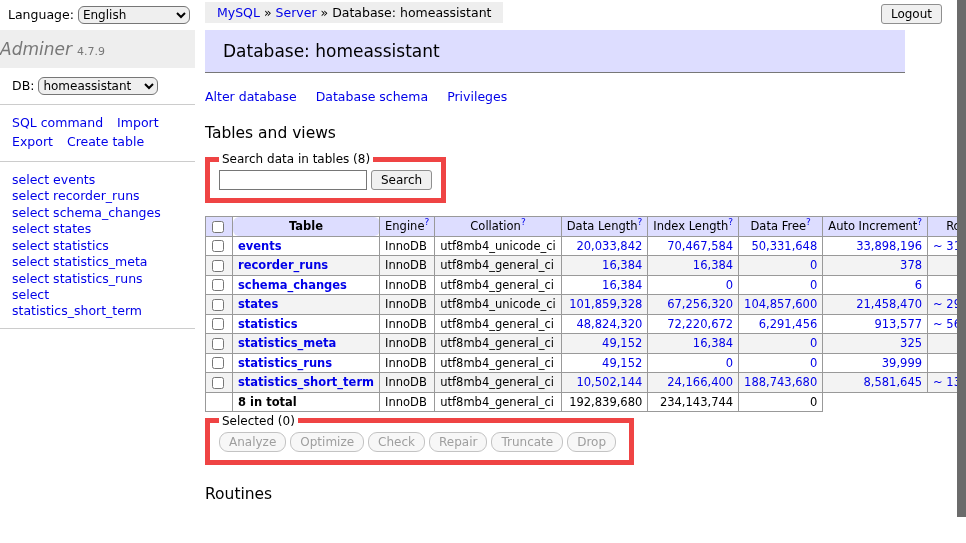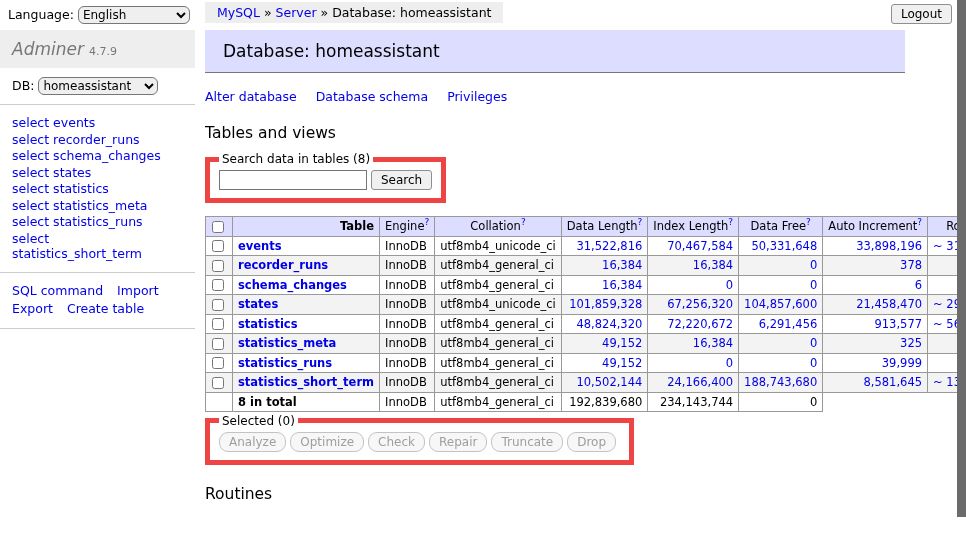--- a/index.html
+++ b/index.html
@@ -12,25 +12,25 @@
   .btn{font-size:12px;padding:2px 9px;background:#f0f0f0;border:1px solid #8f8f8f;border-radius:3px;color:#000;font-family:inherit;}
   .btn[disabled]{color:#9e9e9e;border-color:#c3c3c3;background:#f7f7f7;}
   select{font-family:inherit;font-size:12px;border-radius:6px;}
   input[type=checkbox]{width:12px;height:12px;margin:1px 3px 1px 1px;vertical-align:middle;}
 
   
   #lang{position:absolute;top:6px;left:8px;font-size:12.5px;white-space:nowrap;}
   #lang select{width:112px;margin-left:4px;}
   #breadcrumb{position:absolute;top:2px;left:205px;background:var(--breadcrumb-bg);padding:3px 12px;font-size:12.5px;white-space:nowrap;}
   #breadcrumb .sep{color:#000;}
-  #logout{position:absolute;top:4px;right:14px;}
+  #logout{position:absolute;top:4px;right:24px;}
 
   
   #menu{position:absolute;top:30px;left:0;width:195px;}
-  #menu h1{margin:0;padding:9px 12px;background:var(--sidebar-header-bg);font-size:17px;font-weight:normal;color:#777;}
+  #menu h1{margin:0;padding:9px 0;background:var(--sidebar-header-bg);font-size:17px;font-weight:normal;color:#777;}
   #menu h1 .appname{font-style:italic;}
   #menu h1 .ver{font-size:11px;margin-left:5px;color:#777;}
   .menu-sect{padding:9px 12px;border-bottom:1px solid #ccc;font-size:12.5px;}
   .menu-sect a.lnk{margin-right:14px;line-height:1.5;display:inline-block;}
   #db-row select{width:120px;margin-left:4px;}
   #table-links a.blk{display:block;line-height:1.24;margin:1px 0;}
 
   
   #content{margin:30px 56px 0 205px;width:700px;padding-bottom:12px;}
   h2{margin:0 0 16px;padding:11px 18px;background:var(--accent-bg);font-size:17px;font-weight:normal;border-bottom:1px solid #777;}
@@ -38,21 +38,21 @@
   .plinks a{margin-right:19px;}
   h3{margin:20px 0 8px;font-size:15.5px;font-weight:normal;}
 
   fieldset{display:inline-block;border:5px solid #ef4444;padding:4px 9px 8px;margin:2px 0 0;font-size:12.5px;}
   legend{font-size:12px;padding:0 3px;}
   #search-input{width:148px;border:1px solid #767676;font-size:12px;padding:2px 3px;font-family:inherit;}
 
   table{border-collapse:collapse;margin-top:13px;font-size:11.5px;}
   th,td{border:1px solid var(--table-border);padding:2px 5px;white-space:nowrap;}
   thead th,thead td{background:var(--accent-bg);font-weight:normal;text-align:center;}
-  thead th.col-table{font-weight:bold;text-align:right;min-width:112px;}
+  thead th.col-table{font-weight:bold;text-align:center;min-width:112px;border-radius:6px;}
   td.check{text-align:center;width:20px;}
   td.num{text-align:right;min-width:58px;}
   tbody tr:nth-child(even){background:var(--row-alt-bg);}
   tbody tr.total{background:#fff;}
   td.name a{font-weight:bold;}
   tr.total td.name{font-weight:bold;}
   tr.total td.num{color:#000;}
   td.blank{border:none;background:#fff;}
   sup{font-size:9px;line-height:0;}
 
@@ -73,31 +73,31 @@
 
 <div id="breadcrumb"><a>MySQL</a><span class="sep"> » </span><a>Server</a><span class="sep"> » </span><span>Database: homeassistant</span></div>
 
 <button id="logout" class="btn">Logout</button>
 
 <div id="menu">
   <h1><span class="appname">Adminer</span><span class="ver">4.7.9</span></h1>
   <div class="menu-sect" id="db-row">
     <span>DB:</span><select><option>homeassistant</option></select>
   </div>
+  <div class="menu-sect" id="menu-links"><a class="lnk">SQL command</a><a class="lnk">Import</a><a class="lnk">Export</a><a class="lnk">Create table</a></div>
   <div class="menu-sect" id="table-links">
       <a class="blk">select events</a>
       <a class="blk">select recorder_runs</a>
       <a class="blk">select schema_changes</a>
       <a class="blk">select states</a>
       <a class="blk">select statistics</a>
       <a class="blk">select statistics_meta</a>
       <a class="blk">select statistics_runs</a>
       <a class="blk">select statistics_short_term</a>
     </div>
-  <div class="menu-sect" id="menu-links"><a class="lnk">SQL command</a><a class="lnk">Import</a><a class="lnk">Export</a><a class="lnk">Create table</a></div>
 </div>
 
 <div id="content">
   <h2>Database: homeassistant</h2>
   <p class="plinks" id="db-links"><a class="lnk">Alter database</a><a class="lnk">Database schema</a><a class="lnk">Privileges</a></p>
   <h3>Tables and views</h3>
 
   <fieldset id="search-fs">
     <legend>Search data in tables (8)</legend>
     <input id="search-input" value="" style="">
@@ -117,21 +117,21 @@
           <th><span>Auto Increment</span><sup><a>?</a></sup></th>
           <th><span>Rows</span><sup><a>?</a></sup></th>
         </tr>
       </thead>
     <tbody id="tbody">
         <tr>
           <td class="check"><input type="checkbox" style=""></td>
           <td class="name"><a>events</a></td>
           <td>InnoDB</td>
           <td>utf8mb4_unicode_ci</td>
-          <td class="num"><a>31,522,816</a></td>
+          <td class="num"><a>20,033,842</a></td>
           <td class="num"><a>70,467,584</a></td>
           <td class="num"><a>50,331,648</a></td>
           <td class="num"><a>33,898,196</a></td>
           <td class="num"><a>~ 312,180</a></td>
         </tr>
         <tr>
           <td class="check"><input type="checkbox" style=""></td>
           <td class="name"><a>recorder_runs</a></td>
           <td>InnoDB</td>
           <td>utf8mb4_general_ci</td>

